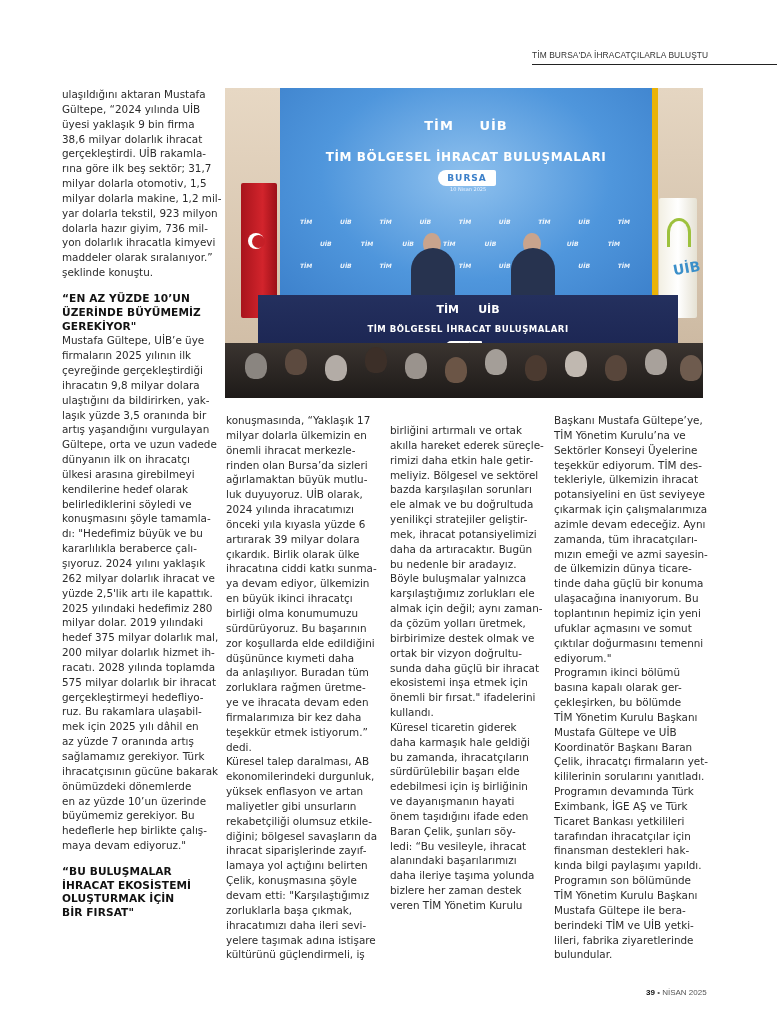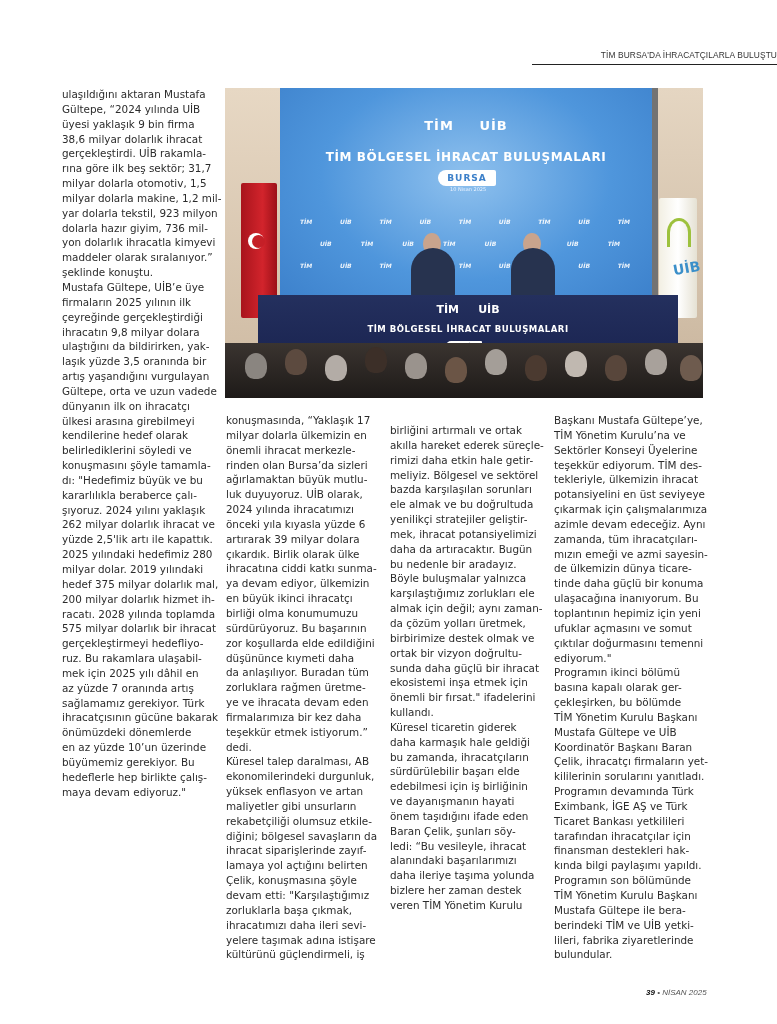--- a/index.html
+++ b/index.html
@@ -1,34 +1,34 @@
 <!DOCTYPE html>
 <html><head>
 <meta charset="utf-8">
 <style>
   html, body { margin:0; padding:0; background:#ffffff; }
   body { width:777px; height:1024px; position:relative; overflow:hidden;
          font-family:"DejaVu Sans", sans-serif; color:#2a2a2a; }
   .running-head { position:absolute; left:532px; top:48px; width:245px; height:16px;
                   border-bottom:1.3px solid #222; font-size:8.4px; color:#333; letter-spacing:0.1px;
-                  font-family:"Liberation Sans", sans-serif; line-height:14px;text-align:right; }
+                  font-family:"Liberation Sans", sans-serif; line-height:14px; }
   .col { position:absolute; font-size:10.4px; line-height:14.85px; color:#2b2b2b; }
   .col p { margin:0; }
   .col h3 { margin:12px 0 0 0; font-family:"DejaVu Sans", sans-serif; font-weight:900;
             font-size:10.6px; line-height:13.8px; color:#121212; letter-spacing:0.1px; }
   .col h3 + p { margin-top:0; }
   .line { display:block; white-space:nowrap; }
   #col1 { left:62px; top:87px; width:160px; }
   #col2 { left:226px; top:413px; width:160px; }
   #col3 { left:390px; top:423px; width:160px; }
   #col4 { left:554px; top:413px; width:165px; }
 
   
   .photo { position:absolute; left:225px; top:88px; width:478px; height:310px; overflow:hidden;
-           background:#737373; }
+           background:#eab308; }
   .wall-l { position:absolute; left:0; top:0; width:55px; height:310px;
             background:linear-gradient(#e7d8c4,#cdb9a1); }
   .wall-r { position:absolute; right:0; top:0; width:45px; height:310px;
             background:linear-gradient(#e5d6c2,#c8b49c); }
   .screen { position:absolute; left:55px; top:0; width:372px; height:222px;
             background:radial-gradient(ellipse at 50% 40%, #8fc1ee 0%, #4f96dc 55%, #3b7fca 100%); }
   .screen-logos { position:absolute; top:30px; width:100%; text-align:center; color:#fff;
                   font-weight:900; font-size:13px; letter-spacing:1px; }
   .screen-logos span { margin:0 10px; }
   .screen-title { position:absolute; top:62px; width:100%; text-align:center; color:#fff;
@@ -61,21 +61,21 @@
               background:linear-gradient(90deg,#f2efe3,#ffffff,#e5e1d3); border-radius:2px; }
   .flag-uib .leaf { position:absolute; left:8px; top:20px; width:18px; height:26px; border-radius:50% 50% 0 0;
                     border:3px solid #9dc13d; border-bottom:none; }
   .flag-uib .txt { position:absolute; left:14px; top:62px; color:#3b8fc9; font-weight:bold; font-size:14px;
                    transform:rotate(-10deg); }
   .audience { position:absolute; left:0; top:255px; width:478px; height:55px;
               background:linear-gradient(#3a3430,#1e1a18); }
   .audience span { position:absolute; width:22px; height:26px; border-radius:50% 50% 40% 40%; }
 
   .footer { position:absolute; left:646px; top:988px; font-size:8px; color:#555;
-            font-family:"Liberation Sans", sans-serif;font-style:italic; }
+            font-family:"Liberation Sans", sans-serif; }
   .footer b { color:#111; font-weight:900; }
 </style>
 </head>
 <body>
 
 <div class="running-head">TİM BURSA'DA İHRACATÇILARLA BULUŞTU</div>
 
 <div class="photo">
   <div class="wall-l"></div>
   <div class="wall-r"></div>
@@ -169,20 +169,25 @@
       <span class="line">gerçekleştirdi. UİB rakamla-</span>
       <span class="line">rına göre ilk beş sektör; 31,7</span>
       <span class="line">milyar dolarla otomotiv, 1,5</span>
       <span class="line">milyar dolarla makine, 1,2 mil-</span>
       <span class="line">yar dolarla tekstil, 923 milyon</span>
       <span class="line">dolarla hazır giyim, 736 mil-</span>
       <span class="line">yon dolarlık ihracatla kimyevi</span>
       <span class="line">maddeler olarak sıralanıyor.”</span>
       <span class="line">şeklinde konuştu.</span>
     </p>
+    <h3>
+      <span class="line">“EN AZ YÜZDE 10’UN</span>
+      <span class="line">ÜZERİNDE BÜYÜMEMİZ</span>
+      <span class="line">GEREKİYOR"</span>
+    </h3>
     <p>
       <span class="line">Mustafa Gültepe, UİB’e üye</span>
       <span class="line">firmaların 2025 yılının ilk</span>
       <span class="line">çeyreğinde gerçekleştirdiği</span>
       <span class="line">ihracatın 9,8 milyar dolara</span>
       <span class="line">ulaştığını da bildirirken, yak-</span>
       <span class="line">laşık yüzde 3,5 oranında bir</span>
       <span class="line">artış yaşandığını vurgulayan</span>
       <span class="line">Gültepe, orta ve uzun vadede</span>
       <span class="line">dünyanın ilk on ihracatçı</span>
@@ -206,20 +211,26 @@
       <span class="line">mek için 2025 yılı dâhil en</span>
       <span class="line">az yüzde 7 oranında artış</span>
       <span class="line">sağlamamız gerekiyor. Türk</span>
       <span class="line">ihracatçısının gücüne bakarak</span>
       <span class="line">önümüzdeki dönemlerde</span>
       <span class="line">en az yüzde 10’un üzerinde</span>
       <span class="line">büyümemiz gerekiyor. Bu</span>
       <span class="line">hedeflerle hep birlikte çalış-</span>
       <span class="line">maya devam ediyoruz."</span>
     </p>
+    <h3>
+      <span class="line">“BU BULUŞMALAR</span>
+      <span class="line">İHRACAT EKOSİSTEMİ</span>
+      <span class="line">OLUŞTURMAK İÇİN</span>
+      <span class="line">BİR FIRSAT"</span>
+    </h3>
   </div>
 <div class="col" id="col2">
     <p>
       <span class="line">konuşmasında, “Yaklaşık 17</span>
       <span class="line">milyar dolarla ülkemizin en</span>
       <span class="line">önemli ihracat merkezle-</span>
       <span class="line">rinden olan Bursa’da sizleri</span>
       <span class="line">ağırlamaktan büyük mutlu-</span>
       <span class="line">luk duyuyoruz. UİB olarak,</span>
       <span class="line">2024 yılında ihracatımızı</span>

